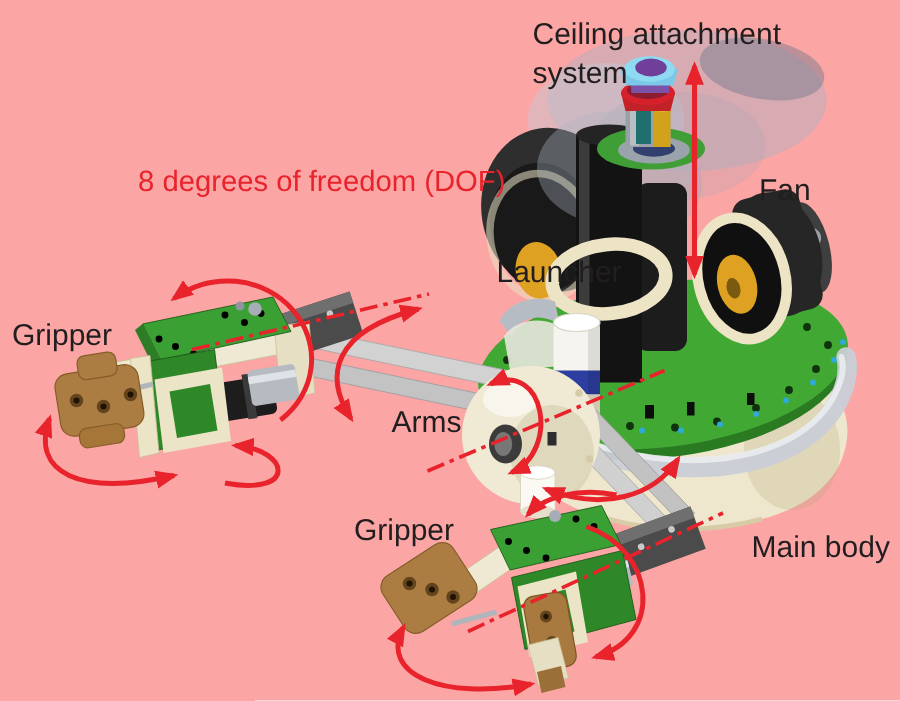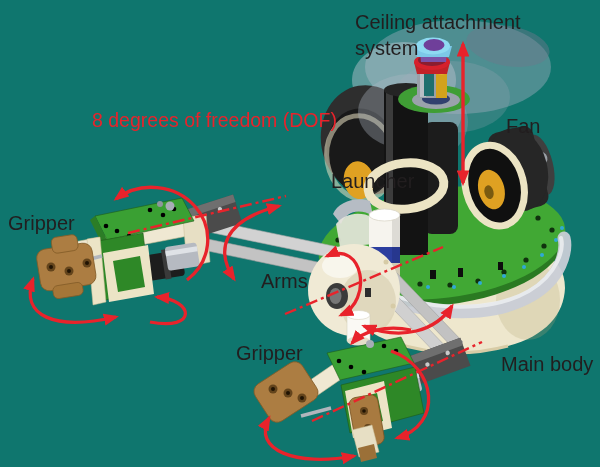--- a/index.html
+++ b/index.html
@@ -1,16 +1,16 @@
 <!DOCTYPE html>
 <html><head>
 <meta charset="utf-8">
 <style>
   html,body{margin:0;padding:0;background:#ffffff;}
-  .stage{position:relative;width:600px;height:467px;background:#0f766e;overflow:hidden;
+  .stage{position:relative;width:600px;height:467px;background:#fca5a5;overflow:hidden;
          font-family:"Liberation Sans",sans-serif;}
   svg{display:block;}
   .lbl{font-family:"Liberation Sans",sans-serif;font-size:20px;fill:#221e1f;}
   .lbl-red{font-family:"Liberation Sans",sans-serif;font-size:19.5px;fill:#e8232b;}
 </style>
 </head>
 <body>
 
 <div class="stage">
 <svg viewBox="0 0 600 467" width="600" height="467">

